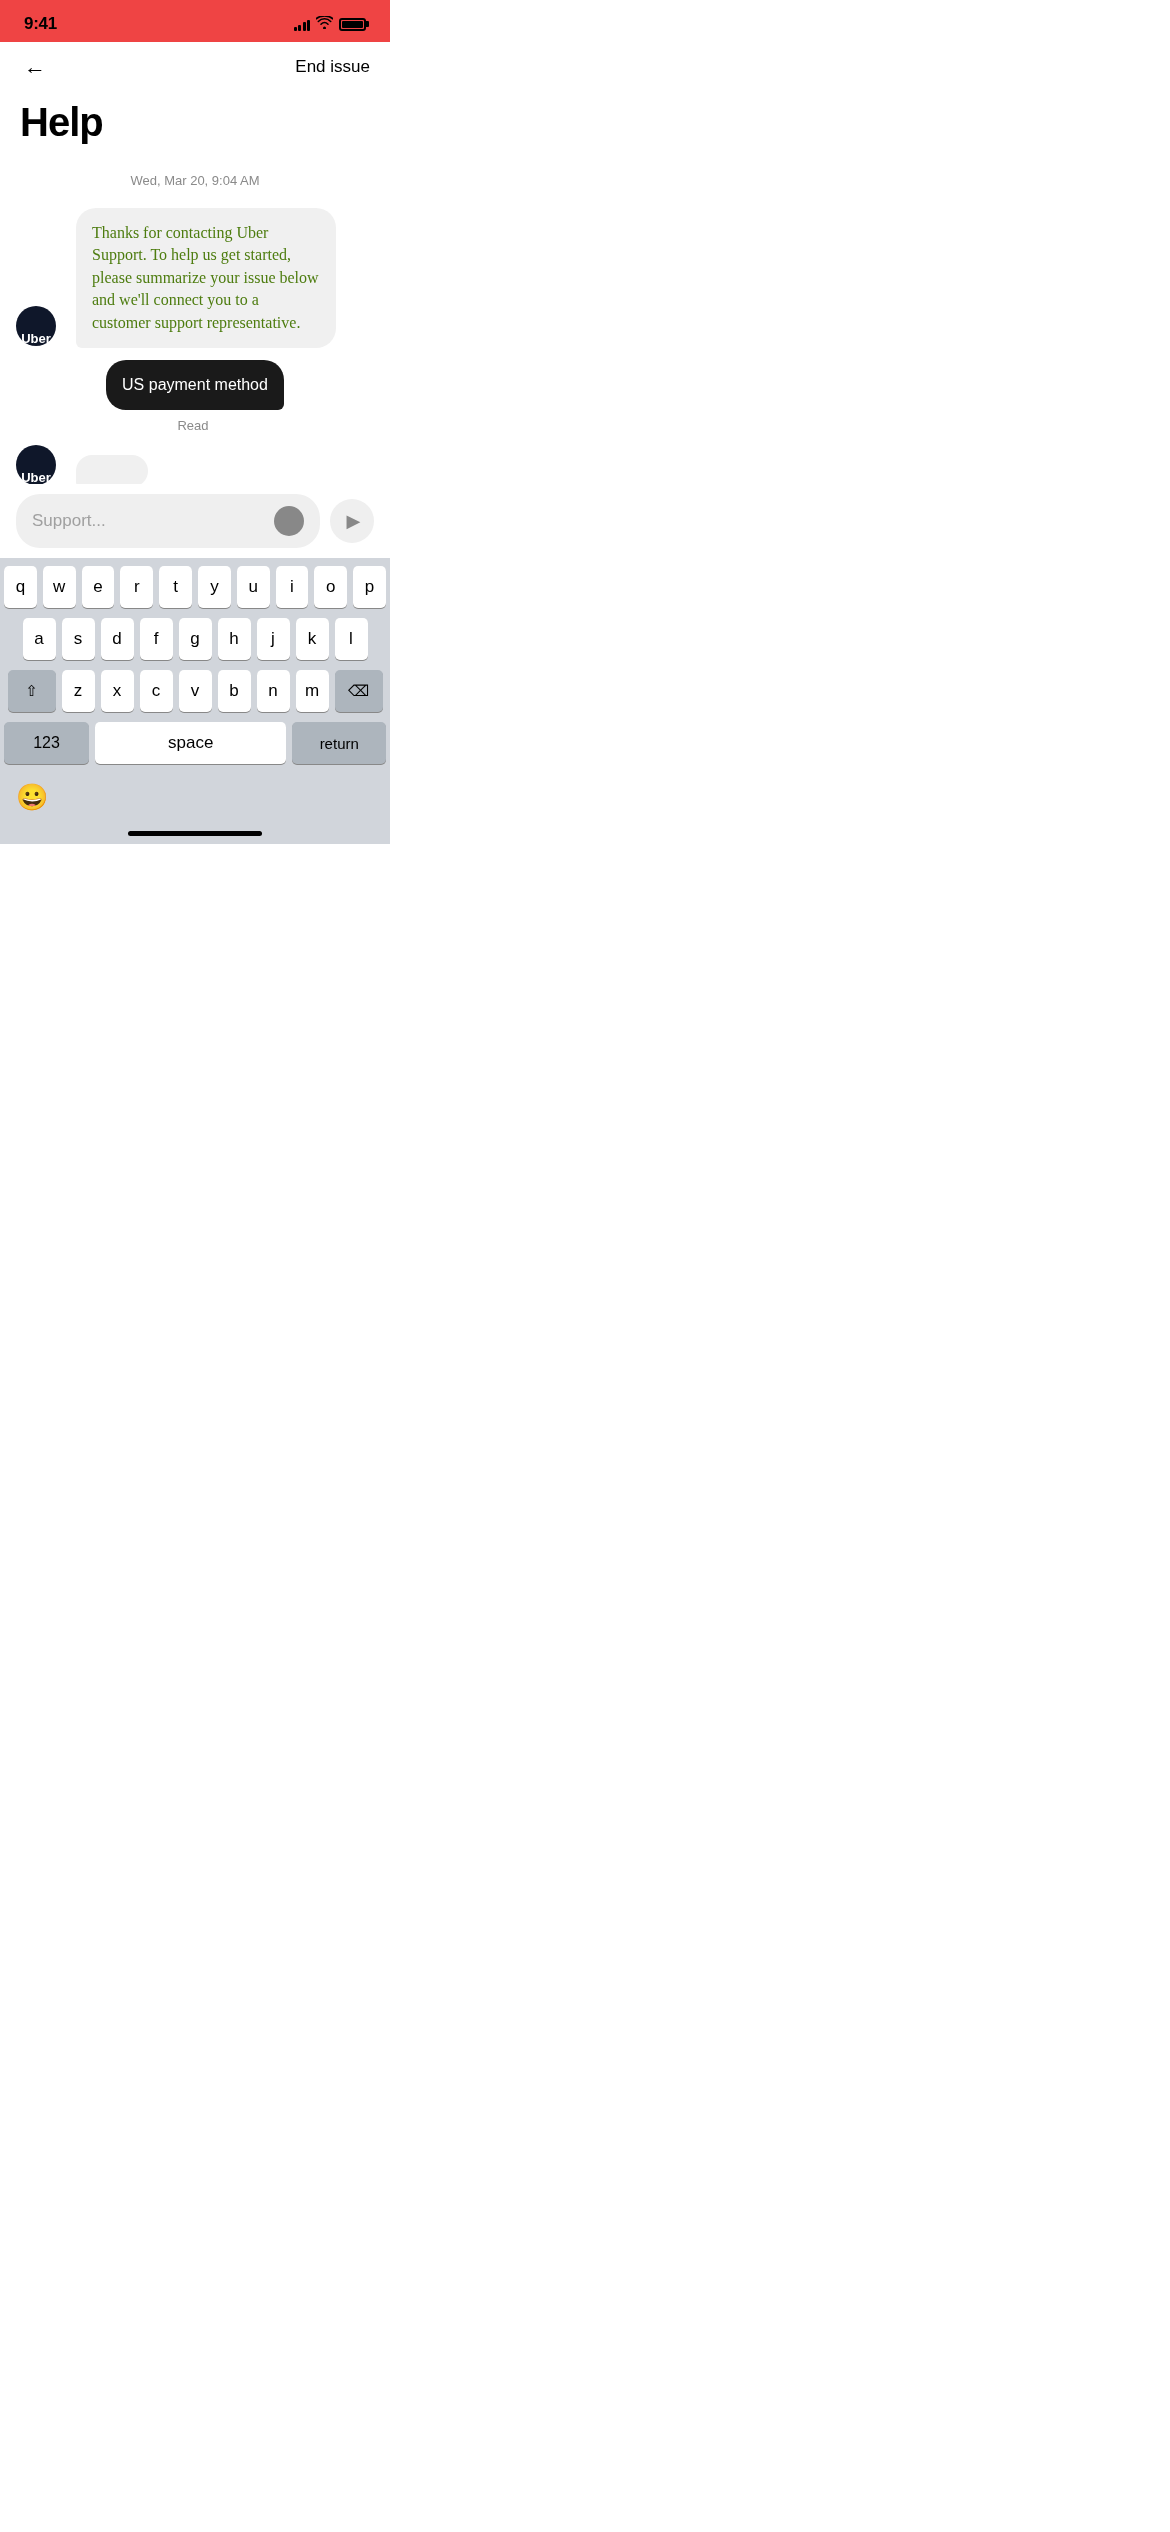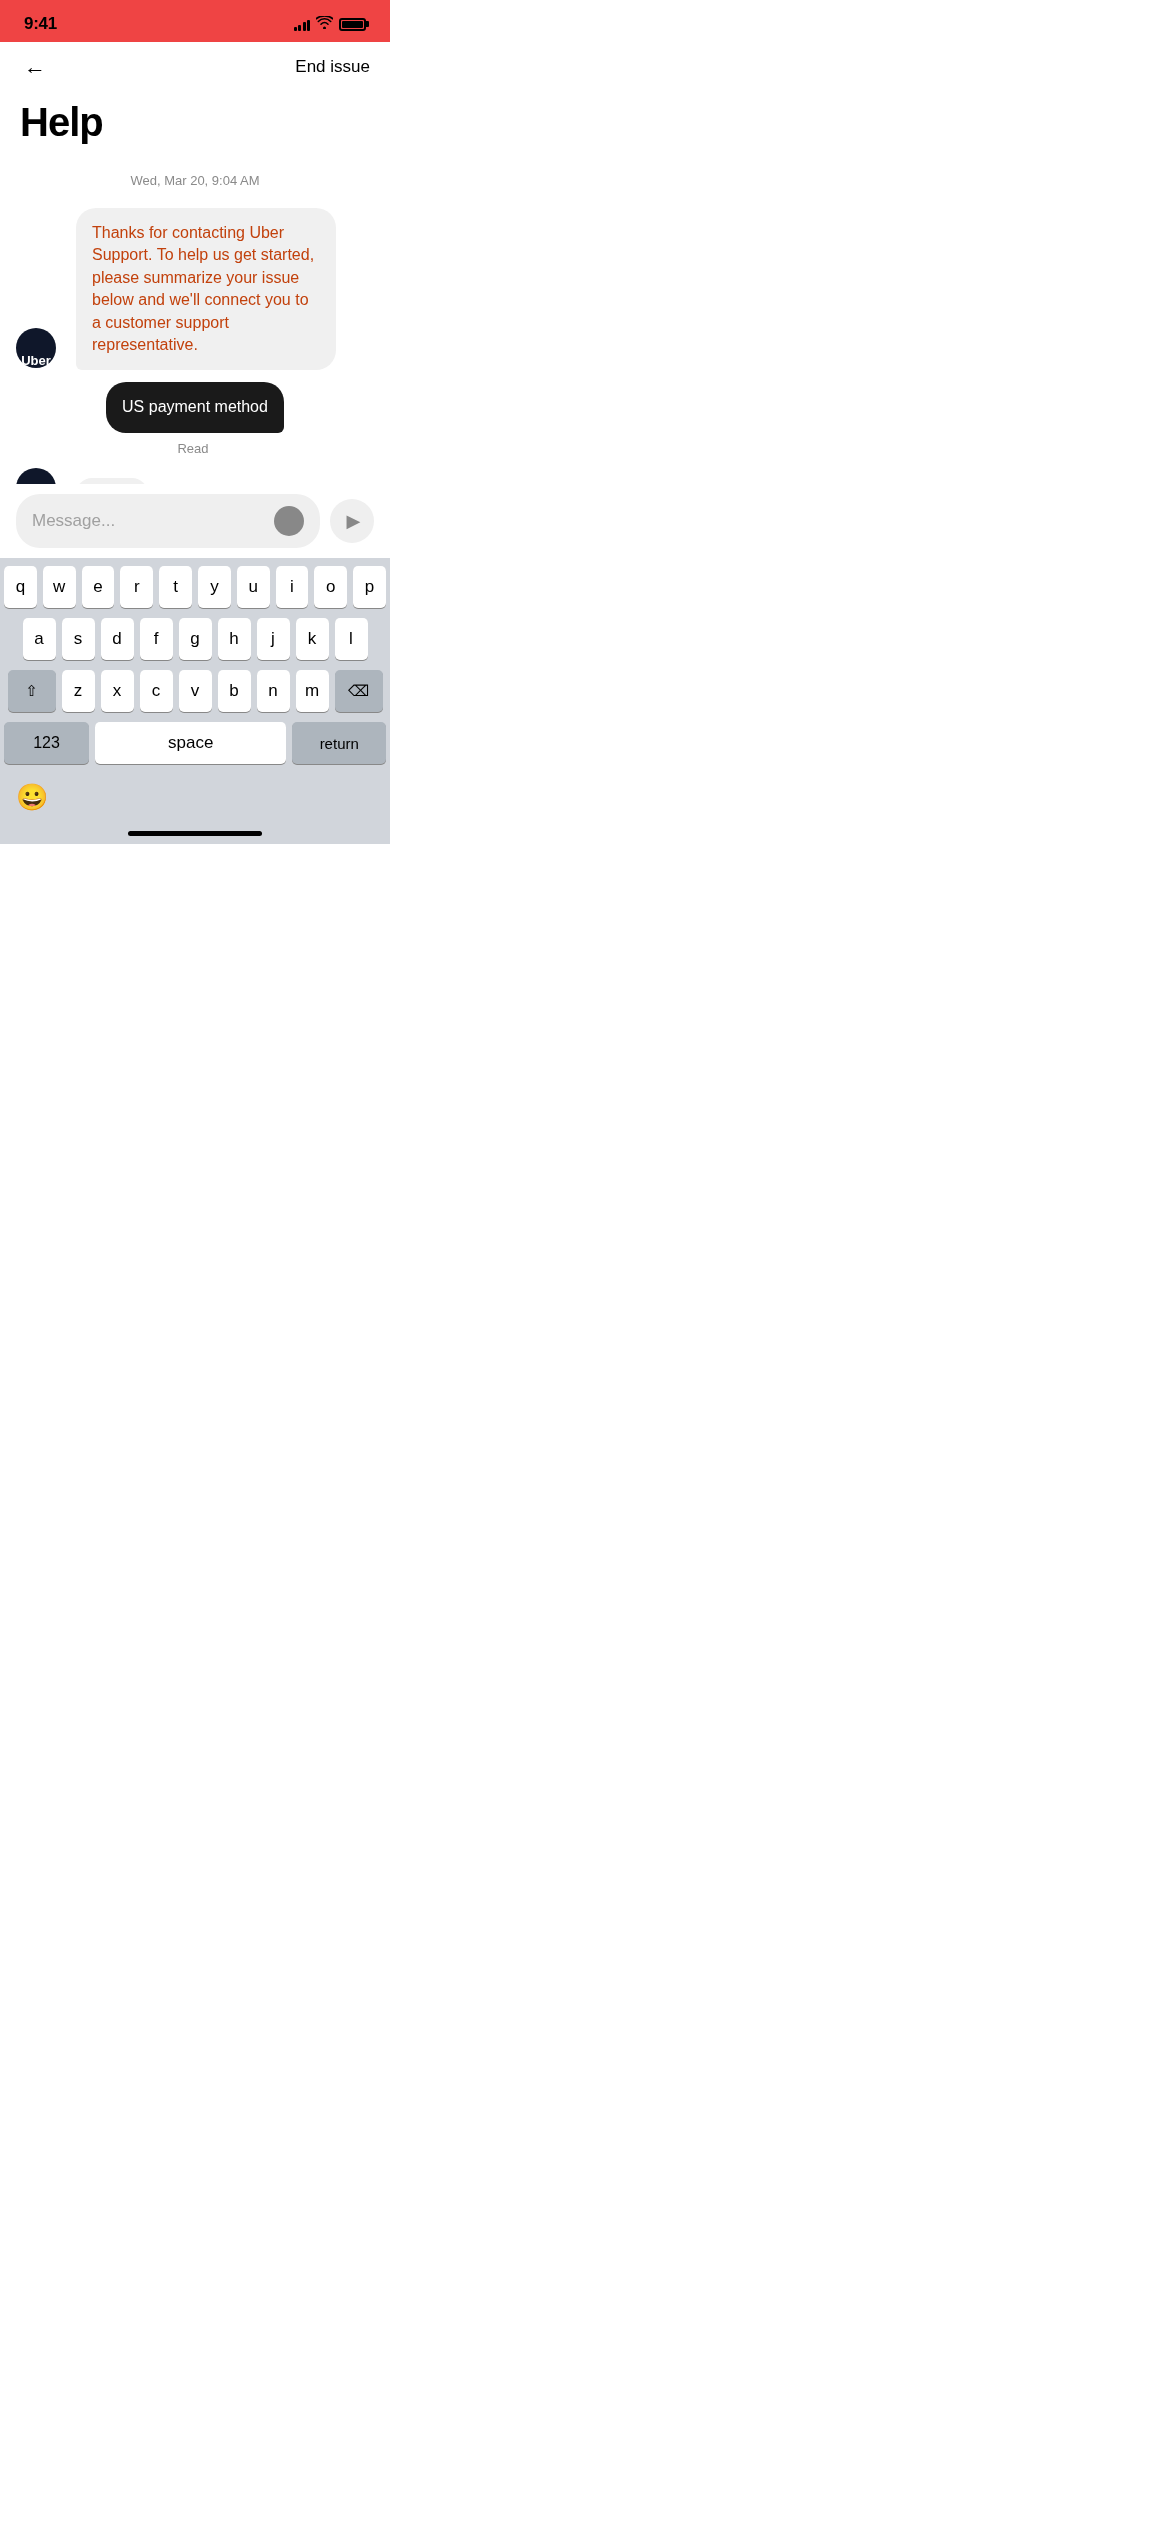--- a/index.html
+++ b/index.html
@@ -158,22 +158,23 @@
 
     .bubble {
       max-width: 260px;
       padding: 14px 16px;
       border-radius: 20px;
       font-size: 16px;
       line-height: 1.4;
     }
     .bubble.received {
       background: #f0f0f0;
-      color: #c2410c;
+      color: #4d7c0f;
       border-bottom-left-radius: 6px;
+      font-family: Liberation Serif, serif;
     }
     .bubble.sent {
       background: #1a1a1a;
       color: #ffffff;
       border-bottom-right-radius: 6px;
     }
 
     .read-receipt {
       text-align: center;
       color: #8a8a8a;
@@ -383,21 +384,21 @@
       
       
       
     </div>
   </div>
 
 </div>
 
 <div class="input-area">
   <div class="message-input-wrapper">
-    <span class="message-input-text">Message...</span>
+    <span class="message-input-text">Support...</span>
     <div class="mic-btn"></div>
   </div>
   <div class="send-btn">
     <span class="send-icon">▶</span>
   </div>
 </div>
 
 <div class="keyboard">
 
   <div class="keyboard-row">

